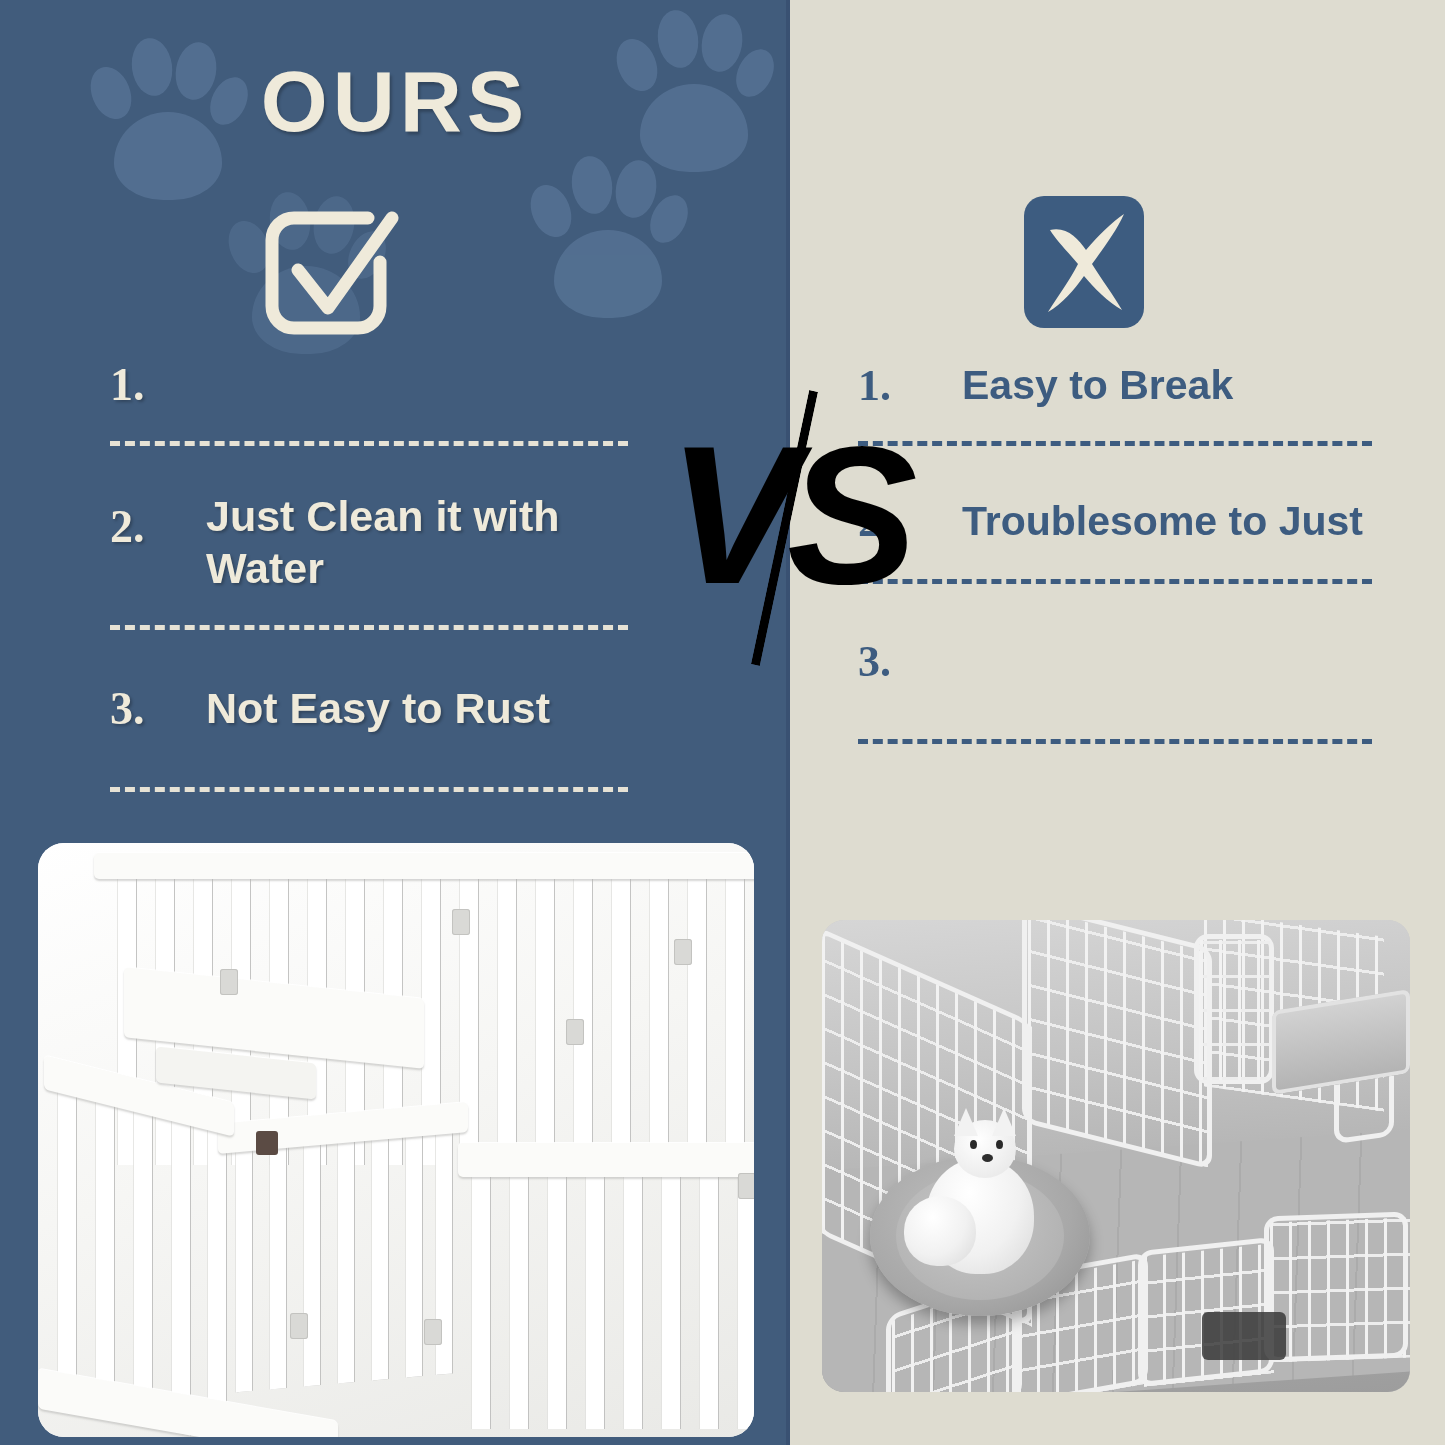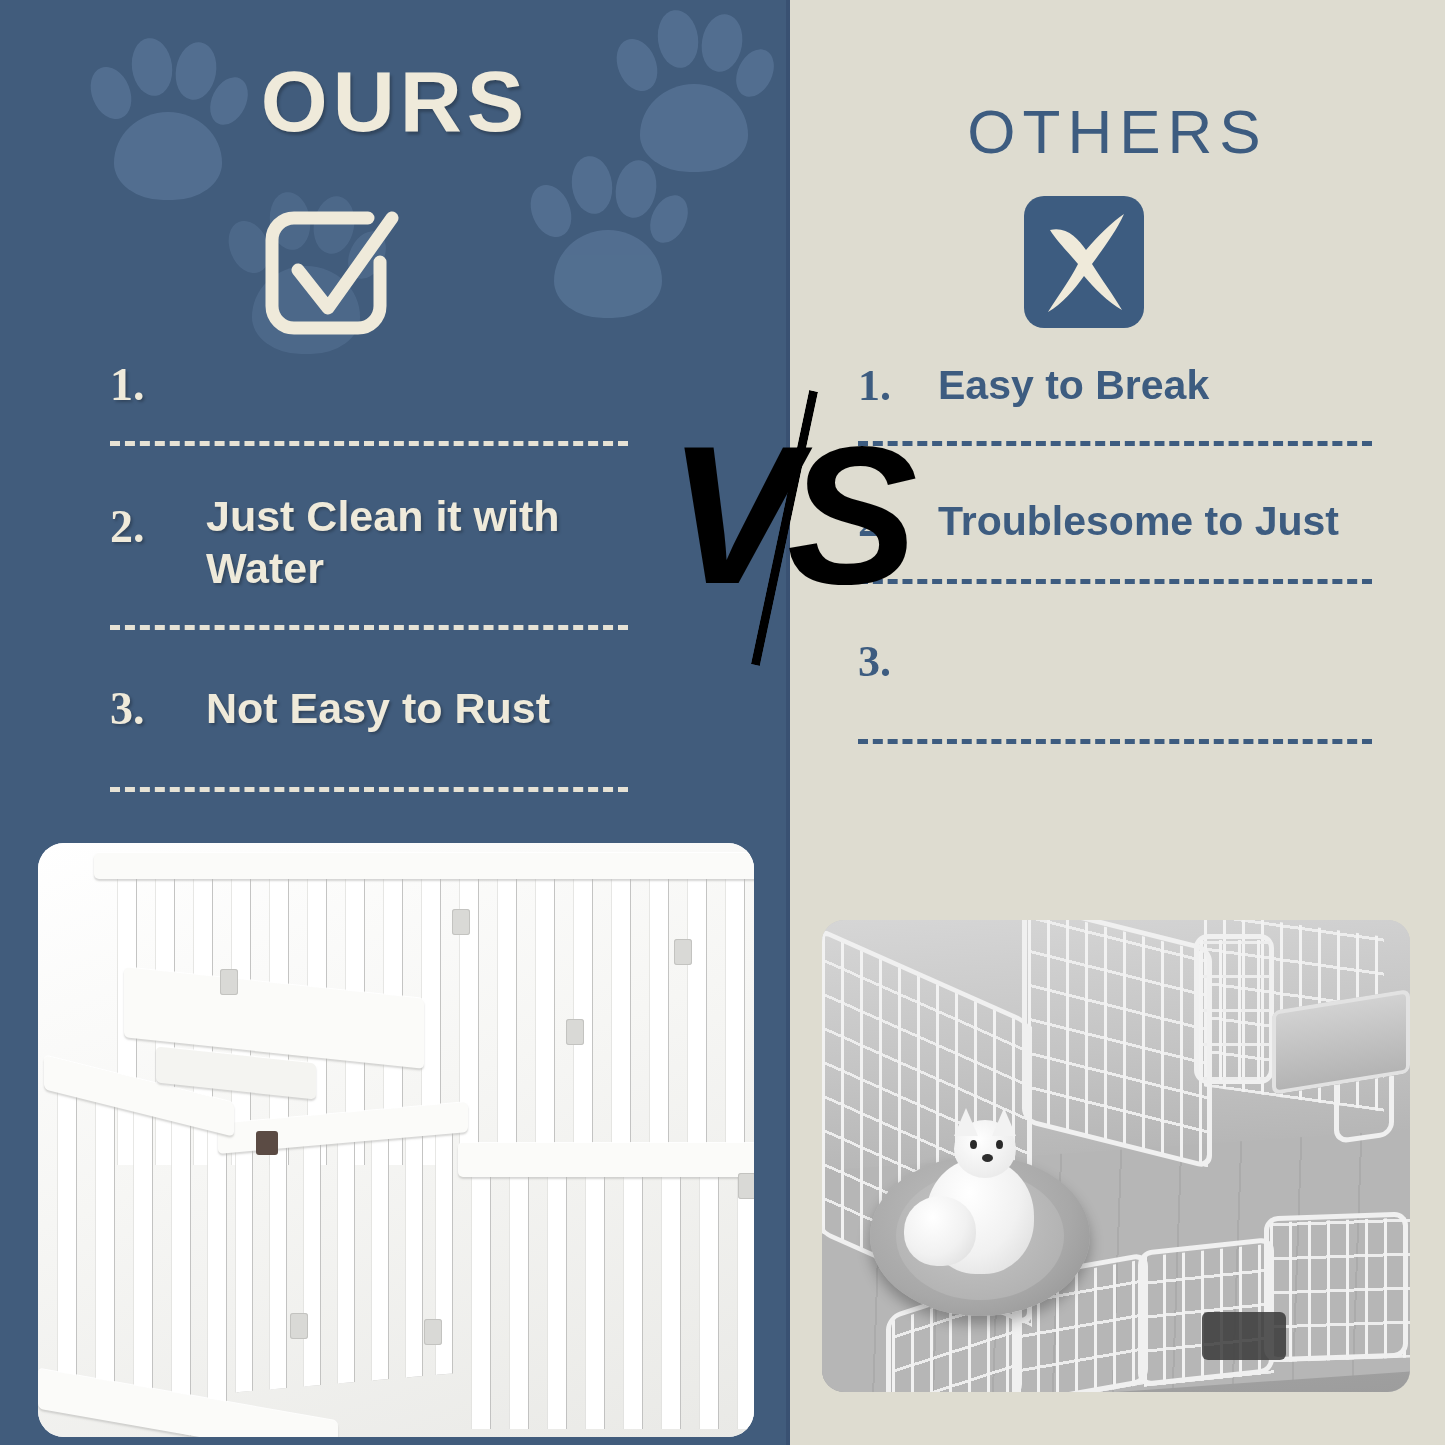--- a/index.html
+++ b/index.html
@@ -54,21 +54,21 @@
 
   
   #list-ours .num { font-size:46px; color:#EFEADA; width:96px;
                     text-shadow:2px 2px 3px rgba(0,0,0,.25); }
   #list-ours .txt { font-size:43px; color:#EFEADA; line-height:1.22;
                     text-shadow:2px 2px 3px rgba(0,0,0,.25); }
   #list-ours .dash { border-top:5px dashed #EFEADA; height:0; width:518px; opacity:.95; }
 
   
   #list-others .num { font-size:44px; color:#3D5C80; width:80px; }
-  #list-others .txt { font-size:41px; color:#3D5C80; line-height:1.22; }
+  #list-others .txt { font-size:41px; color:#3D5C80; line-height:1.22;margin-left:24px; }
   #list-others .dash { border-top:5px dashed #3D5C80; height:0; width:514px; }
 
   .gap-a { height:30px; }   
   .gap-b { height:44px; }   
 
   
   #vs-wrap { position:absolute; left:668px; top:418px; width:240px; height:250px; }
   #vs-text {
     position:absolute; left:0; top:0;
     font-family:"Liberation Sans", sans-serif;
@@ -269,21 +269,20 @@
 
         <div style="position:absolute; left:218px; top:288px; width:22px; height:24px; background:#5B4B44; border-radius:3px;"></div>
       </div>
     </div>
   </div>
 
   <div class="panel" id="panel-others"></div>
 
   <div id="divider"></div>
 
-  <div class="title-others">OTHERS</div>
 
   <svg class="x-icon" viewBox="0 0 128 140">
     <rect x="4" y="4" width="120" height="132" rx="20" fill="#3D5C80"></rect>
     <path d="M30 38 C46 34 58 46 66 58 C78 44 92 30 104 22 C96 40 82 58 72 72 C82 88 94 104 102 118 C88 110 74 96 64 84 C54 98 42 112 28 120 C38 104 50 88 58 72 C48 60 36 48 30 38 Z" fill="#EFEADA"></path>
   </svg>
 
   <div class="list" id="list-others">
 
     <div class="row">
       <span class="num">1.</span>

